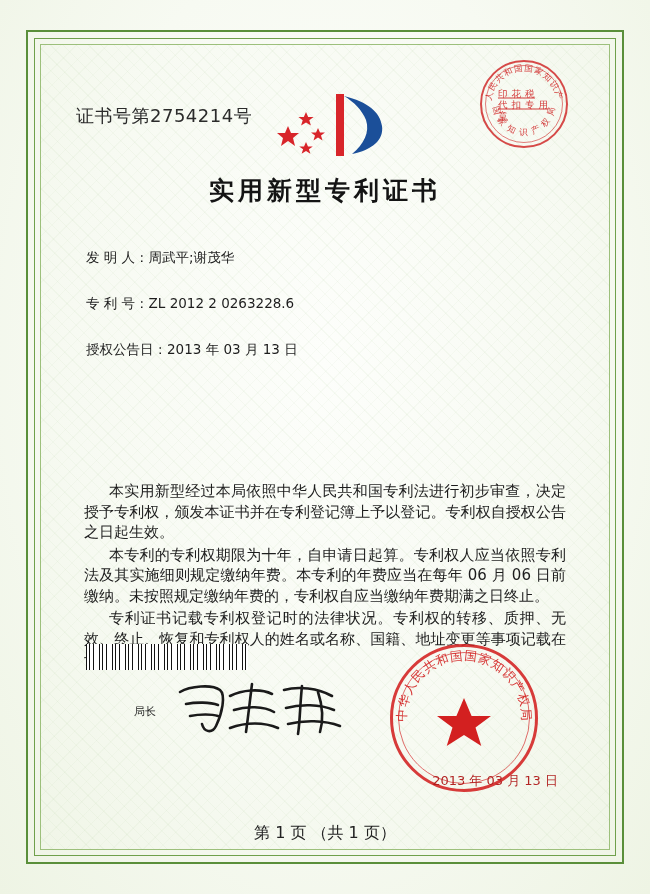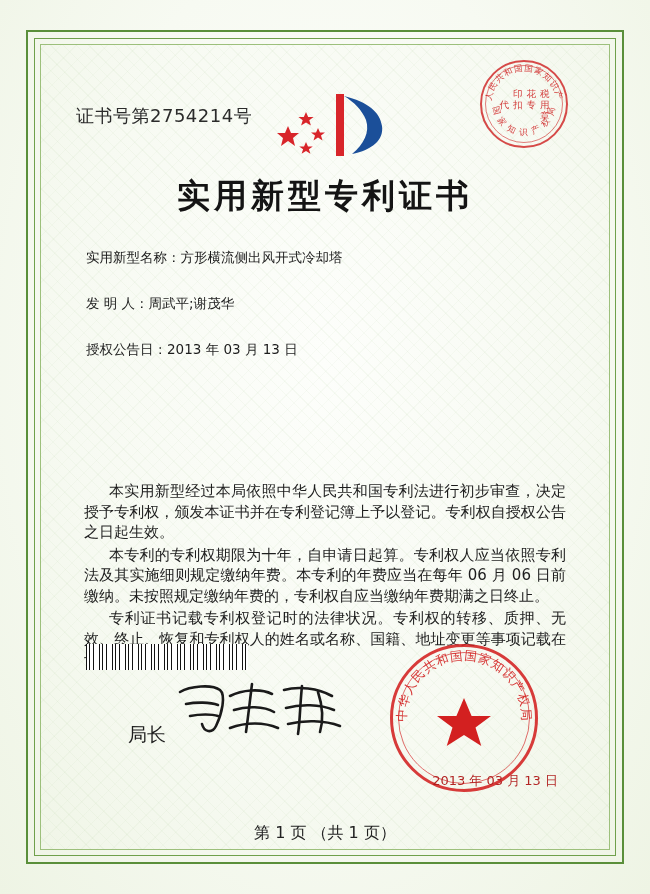--- a/index.html
+++ b/index.html
@@ -109,27 +109,28 @@
     border: 1px solid #d02a2a;
     border-radius: 50%;
     opacity: 0.6;
   }
   .stamp-top .center-text {
     position: absolute;
     left: 50%;
     top: 50%;
     transform: translate(-50%, -50%);
     width: 52px;
-    text-align: right;
+    text-align: left;
     color: #d02a2a;
     font-size: 9.5px;
     line-height: 11px;
     letter-spacing: 0.5px;
     font-family: "DejaVu Sans", sans-serif;
     opacity: 0.92;
+    text-decoration: underline;
   }
   .stamp-top .arc {
     position: absolute;
     left: 0; top: 0;
     width: 88px; height: 88px;
   }
   .stamp-top .arc text {
     fill: #d02a2a;
     font-size: 8.5px;
     font-family: "DejaVu Sans", sans-serif;
@@ -139,21 +140,21 @@
 
   
   .main-title {
     position: absolute;
     left: 0;
     right: 0;
     top: 130px;
     text-align: center;
     font-family: "DejaVu Serif", serif;
     font-weight: bold;
-    font-size: 33px;
+    font-size: 25px;
     letter-spacing: 4px;
     color: #141414;
   }
 
   
   .fields {
     position: absolute;
     left: 46px;
     top: 205px;
     right: 46px;
@@ -201,26 +202,25 @@
       #111 0px, #111 1.4px, #fff 1.4px, #fff 3px,
       #111 3px, #111 4px, #fff 4px, #fff 6.6px,
       #111 6.6px, #111 8.4px, #fff 8.4px, #fff 9.6px,
       #111 9.6px, #111 10.4px, #fff 10.4px, #fff 13px
     );
   }
 
   
   .sig-label {
     position: absolute;
-    left: 88px;
+    left: 94px;
     top: 660px;
-    font-size: 19px;
+    font-size: 11px;
     color: #1d1d1d;
     font-family: "DejaVu Sans", sans-serif;
-    margin-top: 18px;
   }
   .signature {
     position: absolute;
     left: 128px;
     top: 630px;
     width: 190px;
     height: 70px;
   }
 
   
@@ -320,24 +320,24 @@
       <div class="center-text">
         <div>印 花 税</div>
         <div>代 扣 专 用 章</div>
       </div>
     </div>
 
     <div class="main-title">实用新型专利证书</div>
 
     <div class="fields">
       <div class="field-row">
-        <span class="field-label">实用新型名称：</span><span class="field-value">方形横流侧出风开式冷却塔</span>
+        <span class="field-label">发  明  人：</span><span class="field-value">周武平;谢茂华</span>
       </div>
       <div class="field-row">
-        <span class="field-label">发  明  人：</span><span class="field-value">周武平;谢茂华</span>
+        <span class="field-label">专  利  号：</span><span class="field-value">ZL 2012 2 0263228.6</span>
       </div>
       <div class="field-row">
         <span class="field-label">授权公告日：</span><span class="field-value">2013 年 03 月 13 日</span>
       </div>
     </div>
 
     <div class="paragraphs">
       <p>本实用新型经过本局依照中华人民共和国专利法进行初步审查，决定授予专利权，颁发本证书并在专利登记簿上予以登记。专利权自授权公告之日起生效。</p>
       <p>本专利的专利权期限为十年，自申请日起算。专利权人应当依照专利法及其实施细则规定缴纳年费。本专利的年费应当在每年 06 月 06 日前缴纳。未按照规定缴纳年费的，专利权自应当缴纳年费期满之日终止。</p>
       <p>专利证书记载专利权登记时的法律状况。专利权的转移、质押、无效、终止、恢复和专利权人的姓名或名称、国籍、地址变更等事项记载在专利登记簿上。</p>

